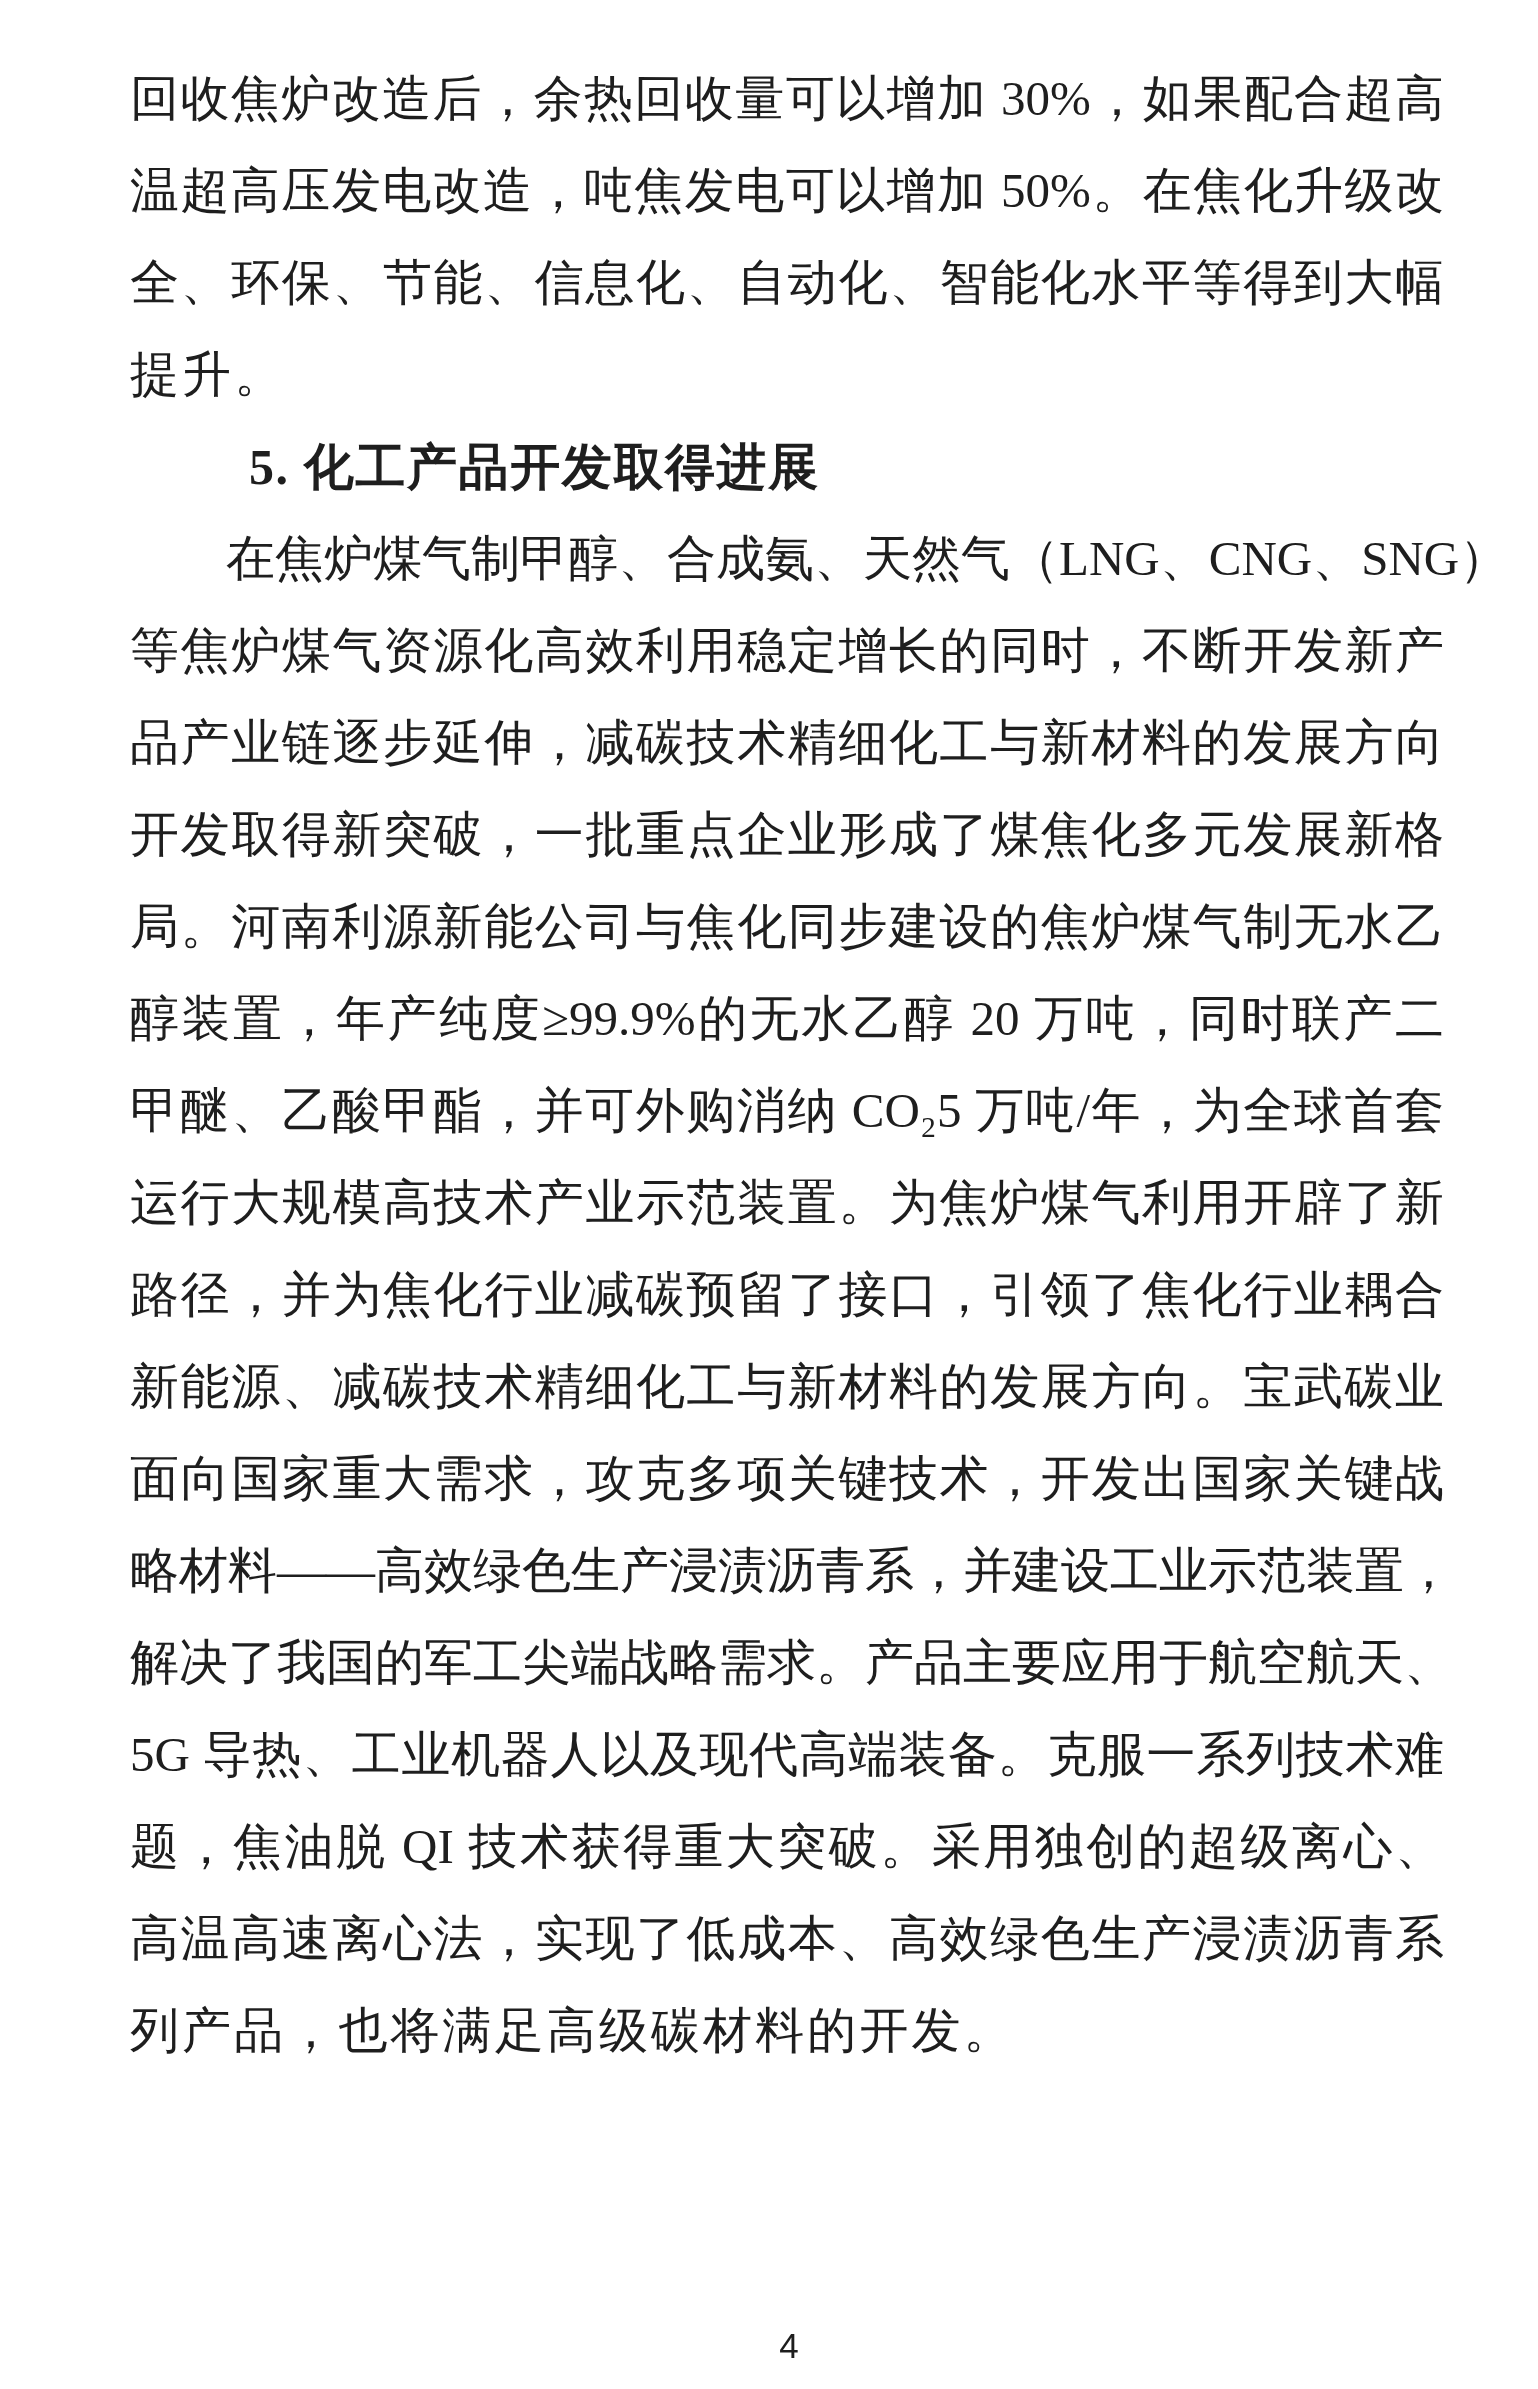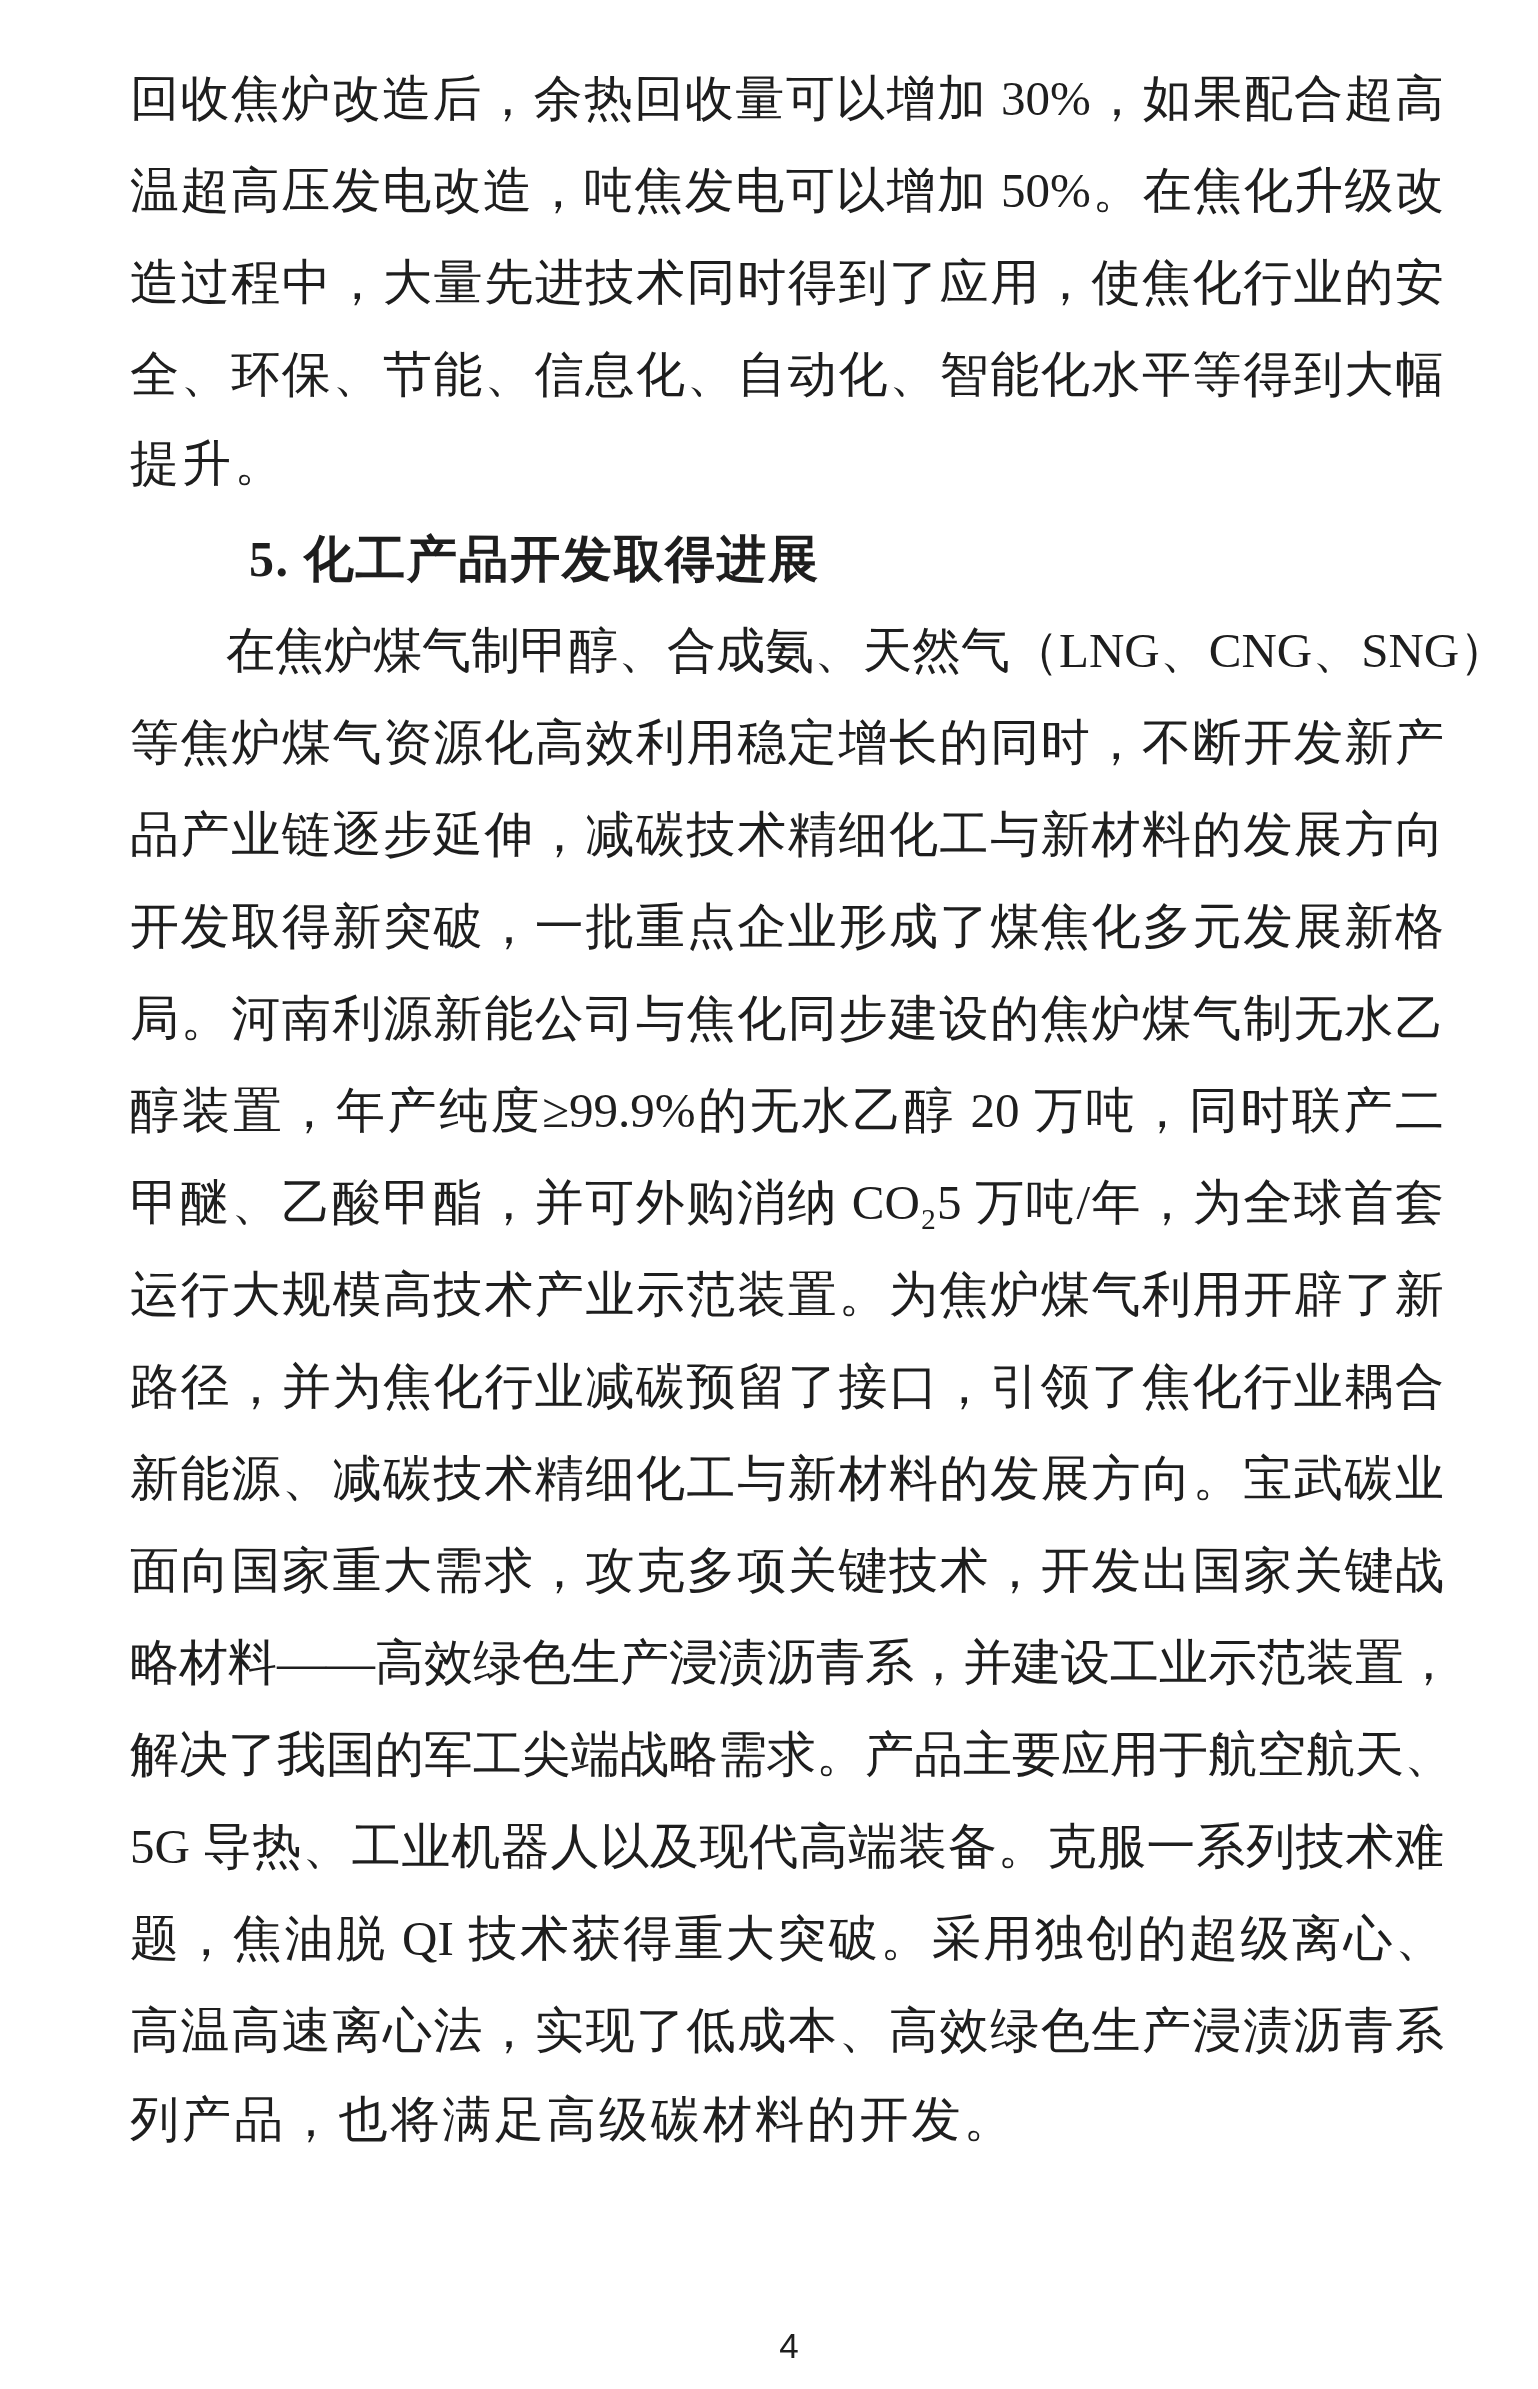--- a/index.html
+++ b/index.html
@@ -26,21 +26,20 @@
     font-weight: 400;
     text-align: justify;
     text-align-last: justify;
     overflow: visible;
     white-space: nowrap;
   }
   .line-end {
     text-align: center;
     text-align-last: left;
     letter-spacing: 3.1px;
-    font-family: Liberation Mono, monospace;
   }
   .line-indent {
     padding-left: 106px;
   }
   .heading {
     font-weight: 700;
     font-size: 50px;
     letter-spacing: 1.6px;
     padding-left: 129px;
     text-align: center;
@@ -58,21 +57,20 @@
   }
 </style>
 </head>
 <body>
 
 <div class="page">
   <div class="content">
 
     <p class="line">回收焦炉改造后，余热回收量可以增加 30%，如果配合超高</p>
     <p class="line">温超高压发电改造，吨焦发电可以增加 50%。在焦化升级改</p>
-    <p class="line">造过程中，大量先进技术同时得到了应用，使焦化行业的安</p>
     <p class="line">全、环保、节能、信息化、自动化、智能化水平等得到大幅</p>
     <p class="line line-end">提升。</p>
 
     <h3 class="line heading">5. 化工产品开发取得进展</h3>
 
     <p class="line line-indent">在焦炉煤气制甲醇、合成氨、天然气（LNG、CNG、SNG）</p>
     <p class="line">等焦炉煤气资源化高效利用稳定增长的同时，不断开发新产</p>
     <p class="line">品产业链逐步延伸，减碳技术精细化工与新材料的发展方向</p>
     <p class="line">开发取得新突破，一批重点企业形成了煤焦化多元发展新格</p>
     <p class="line">局。河南利源新能公司与焦化同步建设的焦炉煤气制无水乙</p>

